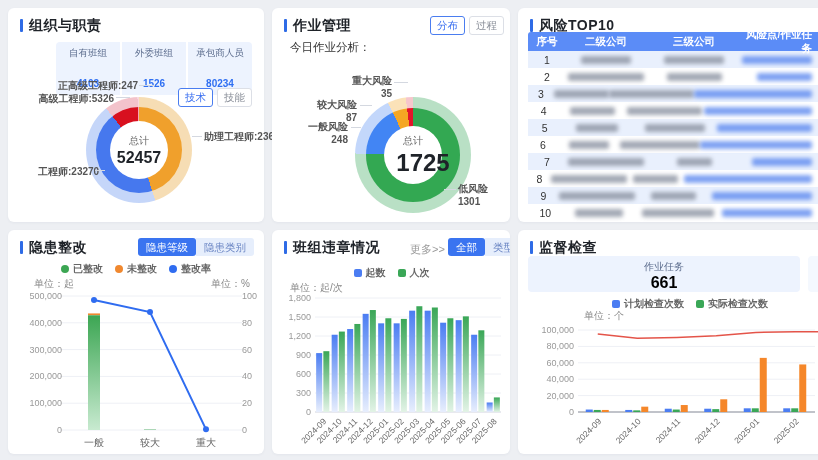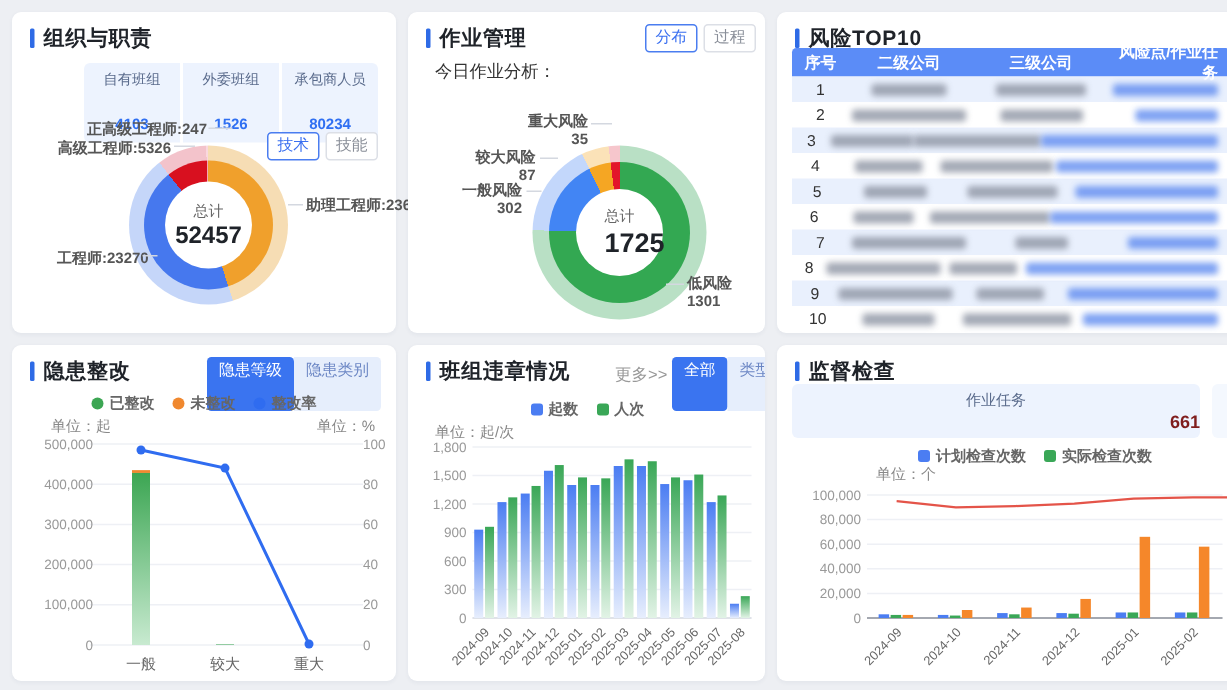--- a/index.html
+++ b/index.html
@@ -17,21 +17,21 @@
   .stat .lb { font-size:9.5px; color:#5a6b8c; white-space:nowrap; }
   .stat .vl { font-size:10px; font-weight:bold; color:#2f6ff2; margin-top:18px; }
 
   
   .obtn-group { position:absolute; display:flex; gap:4px; }
   .obtn { min-width:32px; height:19px; line-height:17px; padding:0 6px; text-align:center; font-size:10.5px; background:#fff; border:1px solid #dcdfe6; border-radius:3px; color:#8a8f99; cursor:pointer; }
   .obtn.active { border-color:#4a7df0; color:#3a6ff0; }
 
   
   .ptabs { position:absolute; display:flex; }
-  .ptab { height:36px; line-height:19px; padding:0 8px; font-size:10.5px; background:#e6eefc; color:#6b86c4; cursor:pointer; white-space:nowrap; }
+  .ptab { height:18px; line-height:19px; padding:0 8px; font-size:10.5px; background:#e6eefc; color:#6b86c4; cursor:pointer; white-space:nowrap; }
   .ptab:first-child { border-radius:3px 0 0 3px; }
   .ptab:last-child { border-radius:0 3px 3px 0; }
   .ptab.active { background:#3a74f0; color:#fff; border-radius:3px; }
 
   
   .donut-wrap { position:absolute; }
   .ring { position:absolute; border-radius:50%; }
   .hole { position:absolute; background:#fff; border-radius:50%; display:flex; flex-direction:column; align-items:center; justify-content:center; }
   .hole .t1 { font-size:10px; color:#666; }
   .hole .t2 { font-weight:bold; color:#1f2329; margin-top:1px; }
@@ -61,21 +61,21 @@
   .mk { width:8px; height:8px; border-radius:2px; }
   .mk.dot { border-radius:50%; }
 
   .unit { position:absolute; font-size:10px; color:#888; white-space:nowrap; }
   .more-link { position:absolute; font-size:11px; color:#999; cursor:pointer; }
   .sub { position:absolute; font-size:11.5px; color:#333; }
 
   
   .statbox { position:absolute; background:#edf3fe; border-radius:4px; text-align:center; padding-top:4px; }
   .statbox .lb { font-size:10px; color:#5a6b8c; }
-  .statbox .vl { font-size:12px; font-weight:bold; color:#7f1d1d;text-align:right; }
+  .statbox .vl { font-size:16px; font-weight:bold; color:#000000; }
   .statbox2 { position:absolute; background:#f4f8fe; border-radius:4px 0 0 4px; }
 
   svg { font-family:inherit; display:block; }
 </style>
 </head>
 <body>
 
 <div class="panel" style="left:8px;top:8px;width:256px;height:214px;">
   <div class="p-title">组织与职责</div>
   <div class="stats">
@@ -119,34 +119,34 @@
   <div class="obtn-group" style="top:8px;right:6px;">
     <div class="obtn active">分布</div>
     <div class="obtn">过程</div>
   </div>
   <div class="sub" style="left:18px;top:32px;">今日作业分析：</div>
   <div class="donut-wrap" style="left:83px;top:89px;width:116px;height:116px;">
     <div class="ring" style="inset: 0px; background: conic-gradient(rgb(185, 224, 197) 0deg, rgb(185, 224, 197) 271.513deg, rgb(195, 215, 251) 271.513deg, rgb(195, 215, 251) 334.539deg, rgb(251, 226, 184) 334.539deg, rgb(251, 226, 184) 352.696deg, rgb(246, 198, 204) 352.696deg, rgb(246, 198, 204) 360deg);"></div>
     <div class="ring" style="inset: 11px; background: conic-gradient(rgb(51, 168, 82) 0deg, rgb(51, 168, 82) 271.513deg, rgb(66, 133, 244) 271.513deg, rgb(66, 133, 244) 334.539deg, rgb(245, 166, 35) 334.539deg, rgb(245, 166, 35) 352.696deg, rgb(227, 21, 42) 352.696deg, rgb(227, 21, 42) 360deg);"></div>
     <div class="hole" style="inset:29px;">
       <div class="t1">总计</div>
-      <div class="t2" style="font-size:18px;margin-left:20px;">1725</div>
+      <div class="t2" style="font-size:24px;margin-left:20px;">1725</div>
     </div>
   </div>
   <div class="callout" style="right:118px;top:66px;text-align:right;">
     <div>重大风险</div>
     <div class="cv">35</div>
   </div>
   <div class="callout" style="right:153px;top:90px;text-align:right;">
     <div>较大风险</div>
     <div class="cv">87</div>
   </div>
   <div class="callout" style="right:162px;top:112px;text-align:right;">
     <div>一般风险</div>
-    <div class="cv">302</div>
+    <div class="cv">248</div>
   </div>
   <div class="callout" style="left:186px;top:174px;">
     <div>低风险</div>
     <div>1301</div>
   </div>
   <div class="lead" style="left:122px;top:74px;width:14px;"></div>
   <div class="lead" style="left:88px;top:97px;width:12px;"></div>
   <div class="lead" style="left:79px;top:119px;width:10px;"></div>
   <div class="lead" style="left:172px;top:181px;width:12px;"></div>
 </div>

